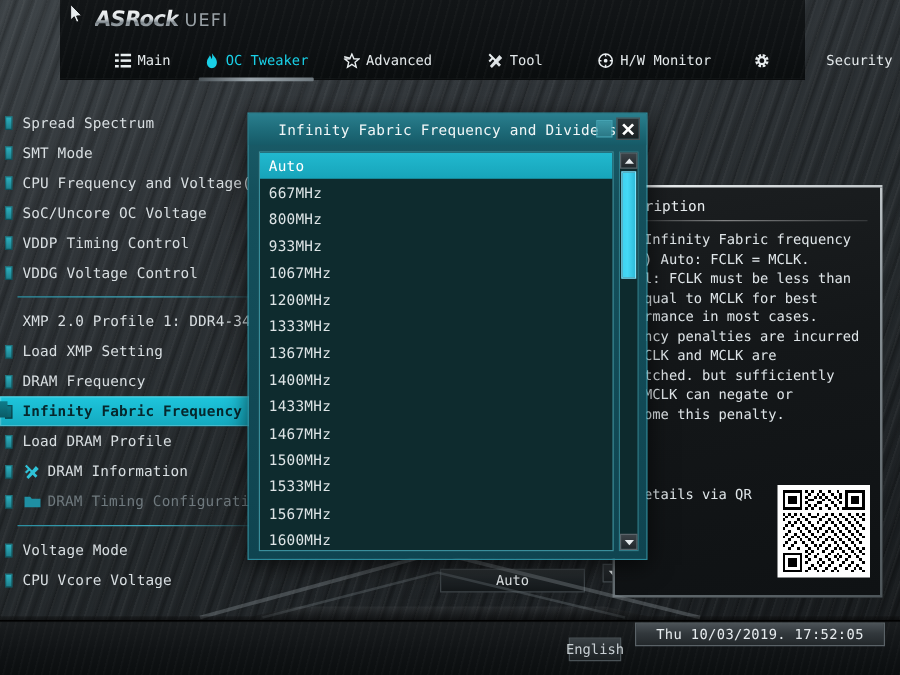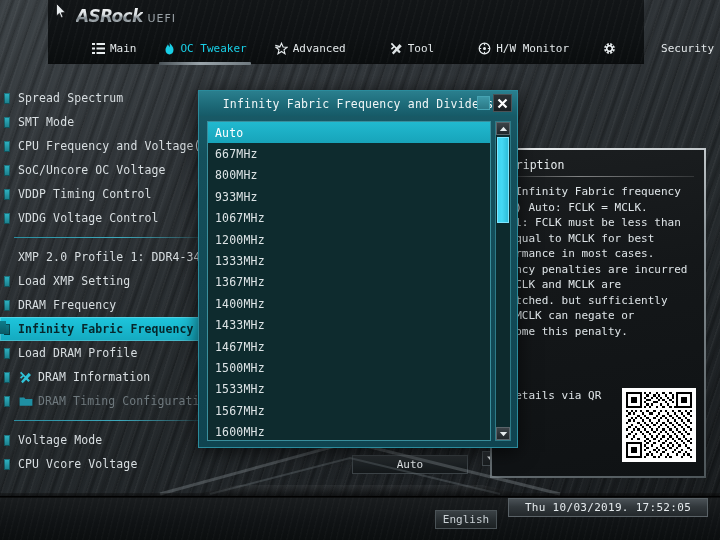--- a/index.html
+++ b/index.html
@@ -60,21 +60,21 @@
     font-size: 17px;
     font-style: italic;
     letter-spacing: -0.7px;
     background: linear-gradient(180deg, #ffffff 0%, #d6dbde 45%, #7d868c 60%, #cfd5d8 100%);
     -webkit-background-clip: text;
     background-clip: text;
     color: transparent;
   }
   .logo-sub {
     font-family: "DejaVu Sans", sans-serif;
-    font-size: 11px;
+    font-size: 14px;
     letter-spacing: 1px;
     color: #9aa2a7;
   }
 
   #cursor {
     position: absolute;
     left: 8px; top: 3px;
     width: 11px; height: 16px;
     z-index: 90;
   }
@@ -345,21 +345,21 @@
     content: "";
     position: absolute;
     left: 0; top: -12px;
     width: 720px; height: 13px;
     background: linear-gradient(180deg, rgba(255,255,255,0.05), rgba(0,0,0,0.6));
     clip-path: polygon(0 100%, 0 62%, 28% 62%, 33% 0, 67% 0, 72% 62%, 100% 62%, 100% 100%);
   }
   #lang-btn {
     position: absolute;
     right: 223px; top: 13px;
-    width: 62px; height: 19px;
+    width: 42px; height: 19px;
     background: linear-gradient(180deg,#3a4145 0%, #282e31 50%, #1c2123 100%);
     border: 1px solid #4a5256;
     display: flex; align-items: center; justify-content: center;
     font-size: 11px;
     color: #c9d0d4;
   }
   #clock {
     position: absolute;
     right: 12px; top: 1px;
     width: 200px; height: 19px;

